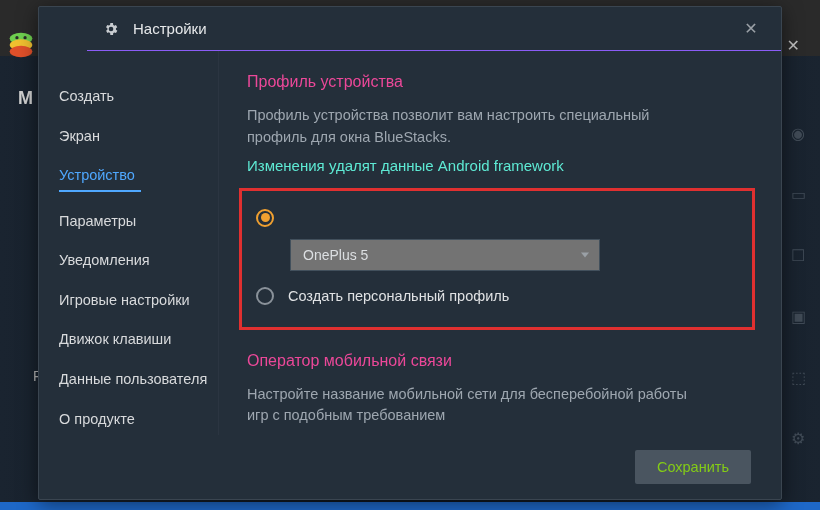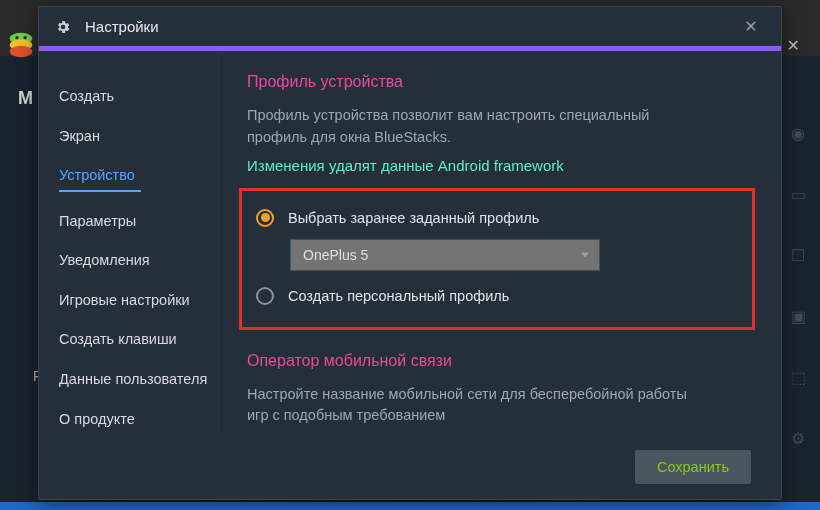--- a/index.html
+++ b/index.html
@@ -43,21 +43,22 @@
     position: absolute;
     top: 6px; left: 38px; right: 38px; bottom: 10px;
     background: #242f3a;
     border: 1px solid #3a4550;
     border-radius: 2px;
     display: flex; flex-direction: column;
     box-shadow: 0 4px 20px rgba(0,0,0,0.5);
   }
   .modal-header {
     height: 44px; display: flex; align-items: center; padding: 0 16px;
-    border-bottom: 5px solid #8b5cf6;
+    border-bottom: 1px solid #8b5cf6;
+    margin-left: 48px;
   }
   .modal-header .gear {
     width: 16px; height: 16px; margin-right: 14px; color: #c8ccd0;
   }
   .modal-title { color: #e6e8ea; font-size: 15px; font-weight: 400; flex: 1; }
   .modal-close {
     width: 28px; height: 28px; display: flex; align-items: center; justify-content: center;
     color: #9aa0a6; cursor: pointer; font-size: 16px;
   }
 
@@ -192,42 +193,41 @@
       </div>
       <div class="sidebar-item">
         <span>Уведомления</span>
         
       </div>
       <div class="sidebar-item">
         <span>Игровые настройки</span>
         
       </div>
       <div class="sidebar-item">
-        <span>Создать клавиши</span>
+        <span>Движок клавиши</span>
         
       </div>
       <div class="sidebar-item">
         <span>Данные пользователя</span>
         
       </div>
       <div class="sidebar-item">
         <span>О продукте</span>
         
       </div>
     </div>
 
     <div class="content">
       <div class="section-title">Профиль устройства</div>
       <div class="section-desc">Профиль устройства позволит вам настроить специальный профиль для окна BlueStacks.</div>
       <div class="section-warn">Изменения удалят данные Android framework</div>
 
       <div class="highlight-box">
         <div class="radio-row">
           <span class="radio selected"></span>
-          <span class="radio-label">Выбрать заранее заданный профиль</span>
         </div>
         <div class="select-wrap">
           <div class="select">
             <span>OnePlus 5</span>
             <span class="caret"></span>
           </div>
         </div>
         <div class="radio-row">
           <span class="radio"></span>
           <span class="radio-label">Создать персональный профиль</span>

